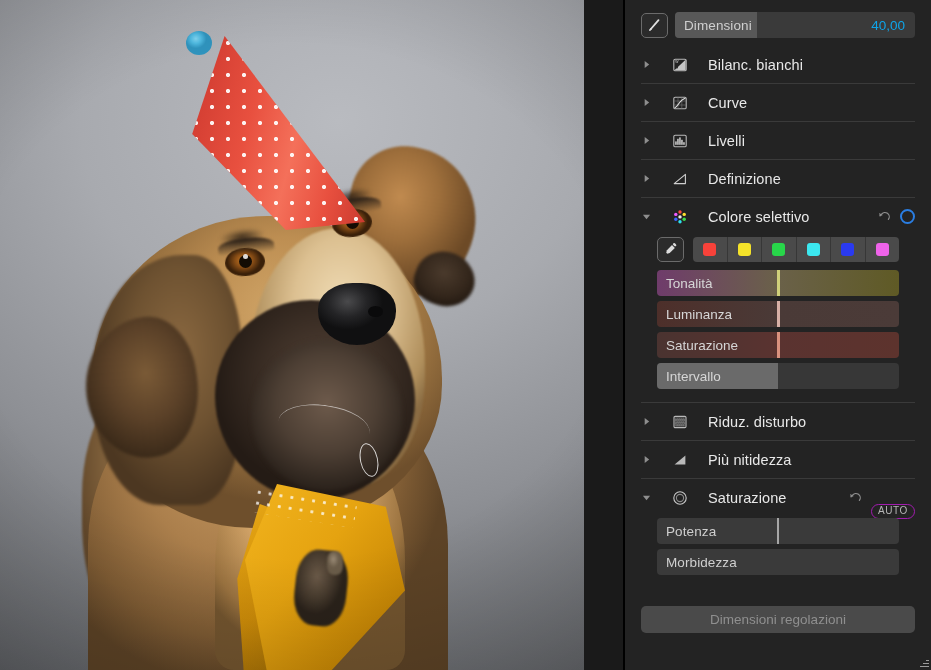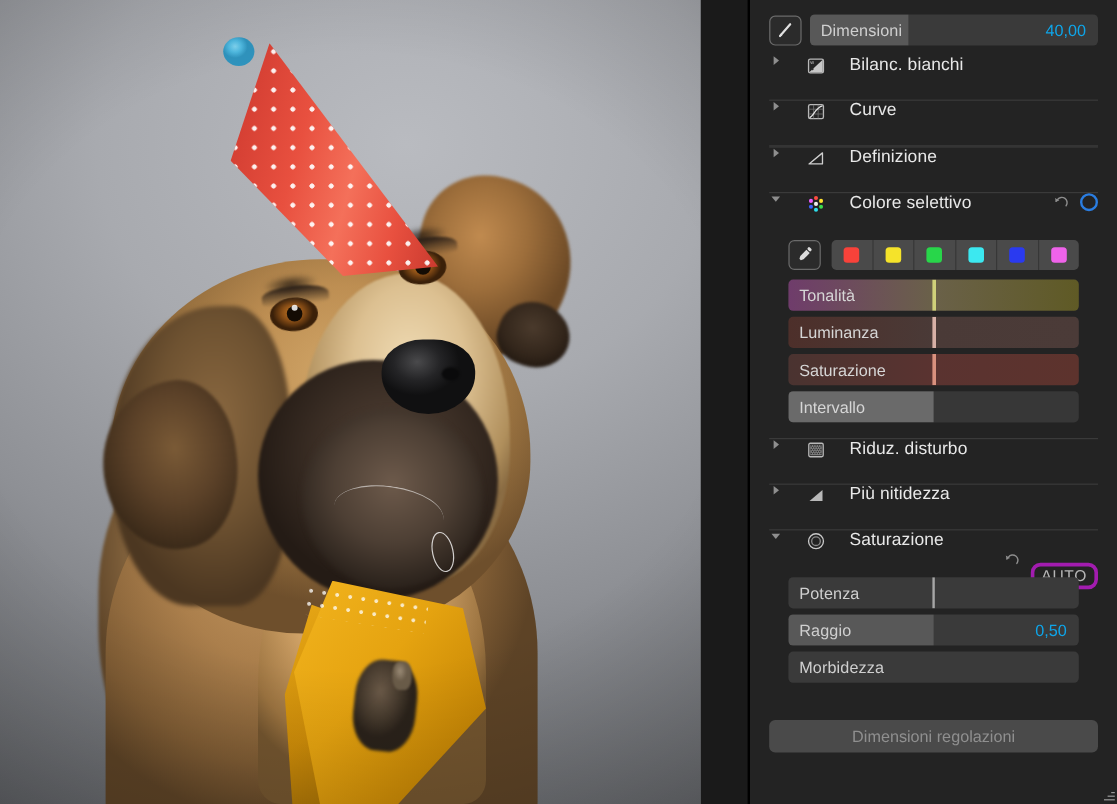--- a/index.html
+++ b/index.html
@@ -339,21 +339,21 @@
   }
   .brush-btn svg { display: block; }
   .top-row .slider { flex: 1 1 auto; }
 
   
   .section {
     position: relative;
     padding: 0 16px;
   }
   .sec-head {
-    display: flex; align-items: flex-start;
+    display: flex; align-items: center;
     height: 37px;
     gap: 20px;
     position: relative;
   }
   .tri {
     width: 10px; flex: 0 0 10px;
     display: flex; align-items: center; justify-content: center;
     color: #8e8e8e;
   }
   .tri svg { display:block; }
@@ -370,24 +370,24 @@
     margin-left: auto;
     display: flex; align-items: center; gap: 9px;
   }
   .reset-ic { color: #8d8d8d; display: flex; }
   .on-toggle {
     width: 15px; height: 15px; border-radius: 50%;
     border: 2px solid #2a7de1;
     box-sizing: border-box;
   }
   .auto-pill {
-    border: 3px solid #a21caf;
+    border: 1px solid #a21caf;
     border-radius: 8px;
     color: #b5b5b5;
-    font-size: 13px;
+    font-size: 10px;
     letter-spacing: .6px;
     padding: 1px 6px 2px 6px;
     line-height: 1;
     margin-top: 27px;
   }
   .hr {
     height: 1px;
     background: #3a3a3a;
     margin: 0 16px;
   }
@@ -573,20 +573,40 @@
               <svg width="16" height="16" viewBox="0 0 16 16">
                 <rect x="1.8" y="2.2" width="12.4" height="11.6" rx="1.4" fill="none" stroke="#b9b9b9" stroke-width="1.1"></rect>
                 <path d="M6 2.4 L6 13.6 M9.8 2.4 L9.8 13.6 M2 6 L14 6 M2 10 L14 10" stroke="#6f6f6f" stroke-width=".7"></path>
                 <path d="M2.6 13 C6 12 7.4 4.6 13.4 3.2" fill="none" stroke="#e2e2e2" stroke-width="1.1"></path>
               </svg>
             </span>
             <span class="sec-title">Curve</span>
           </div>
         </div>
         <div class="hr"></div>
+        <div class="section">
+          <div class="sec-head">
+            <span class="tri">
+              <svg width="9" height="9" viewBox="0 0 10 10">
+                <path d="M3 1 L3 9 L8 5 Z" fill="#8e8e8e"></path>
+              </svg>
+            </span>
+            <span class="sec-icon">
+              <svg width="16" height="16" viewBox="0 0 16 16">
+                <rect x="1.8" y="2.2" width="12.4" height="11.6" rx="1.4" fill="none" stroke="#b9b9b9" stroke-width="1.1"></rect>
+                <rect x="3.2" y="8.4" width="1.5" height="3.4" fill="#d0d0d0"></rect>
+                <rect x="5.2" y="5.8" width="1.5" height="6" fill="#d0d0d0"></rect>
+                <rect x="7.2" y="4.4" width="1.5" height="7.4" fill="#d0d0d0"></rect>
+                <rect x="9.2" y="6.8" width="1.5" height="5" fill="#d0d0d0"></rect>
+                <rect x="11.2" y="9.2" width="1.5" height="2.6" fill="#d0d0d0"></rect>
+              </svg>
+            </span>
+            <span class="sec-title">Livelli</span>
+          </div>
+        </div>
         <div class="hr"></div>
         <div class="section">
           <div class="sec-head">
             <span class="tri">
               <svg width="9" height="9" viewBox="0 0 10 10">
                 <path d="M3 1 L3 9 L8 5 Z" fill="#8e8e8e"></path>
               </svg>
             </span>
             <span class="sec-icon">
               <svg width="16" height="16" viewBox="0 0 16 16">
@@ -765,25 +785,20 @@
           <span class="auto-pill">AUTO</span>
         </span>
       </div>
       <div class="vig-body" id="vig-sliders">
           <div class="slider">
             <div class="knob" style="left: calc(50% - 1px);"></div>
             <span class="s-label">Potenza</span>
             <span class="s-value"></span>
           </div>
           <div class="slider">
-            <div class="fill" style="width: 50%;"></div>
-            <span class="s-label">Raggio</span>
-            <span class="s-value">0,50</span>
-          </div>
-          <div class="slider">
             <span class="s-label">Morbidezza</span>
             <span class="s-value"></span>
           </div>
         </div>
     </div>
 
     <div class="reset-wrap">
       <button class="reset-btn">Dimensioni regolazioni</button>
     </div>
 

